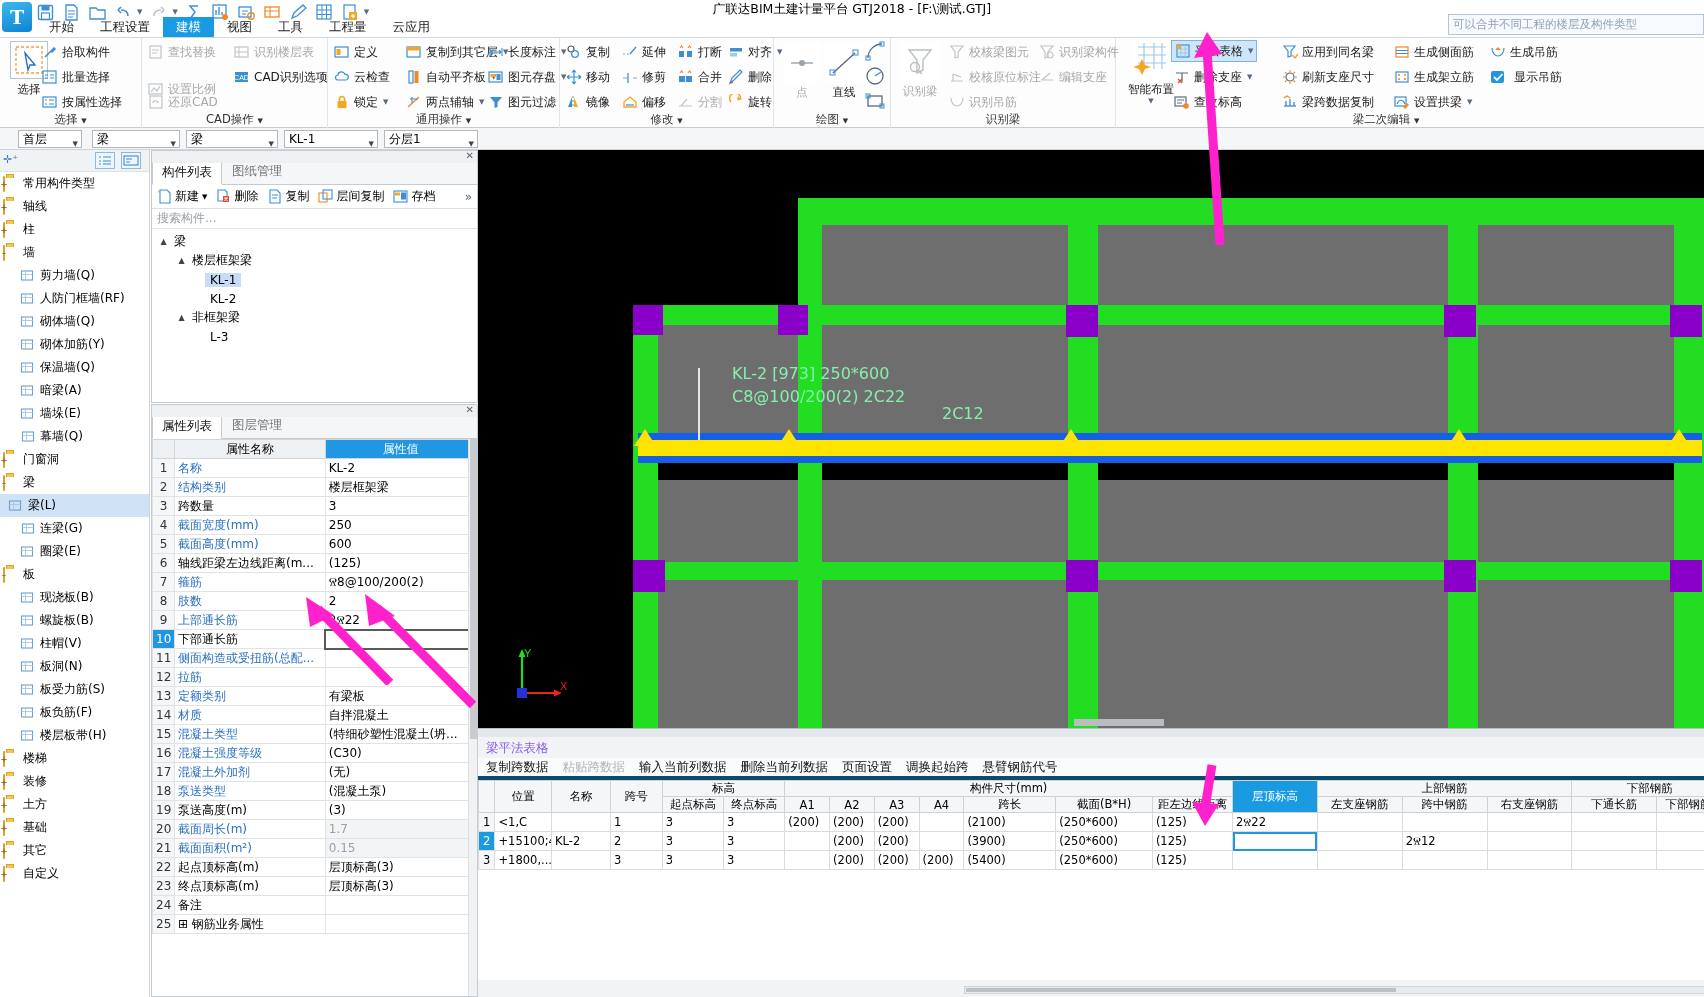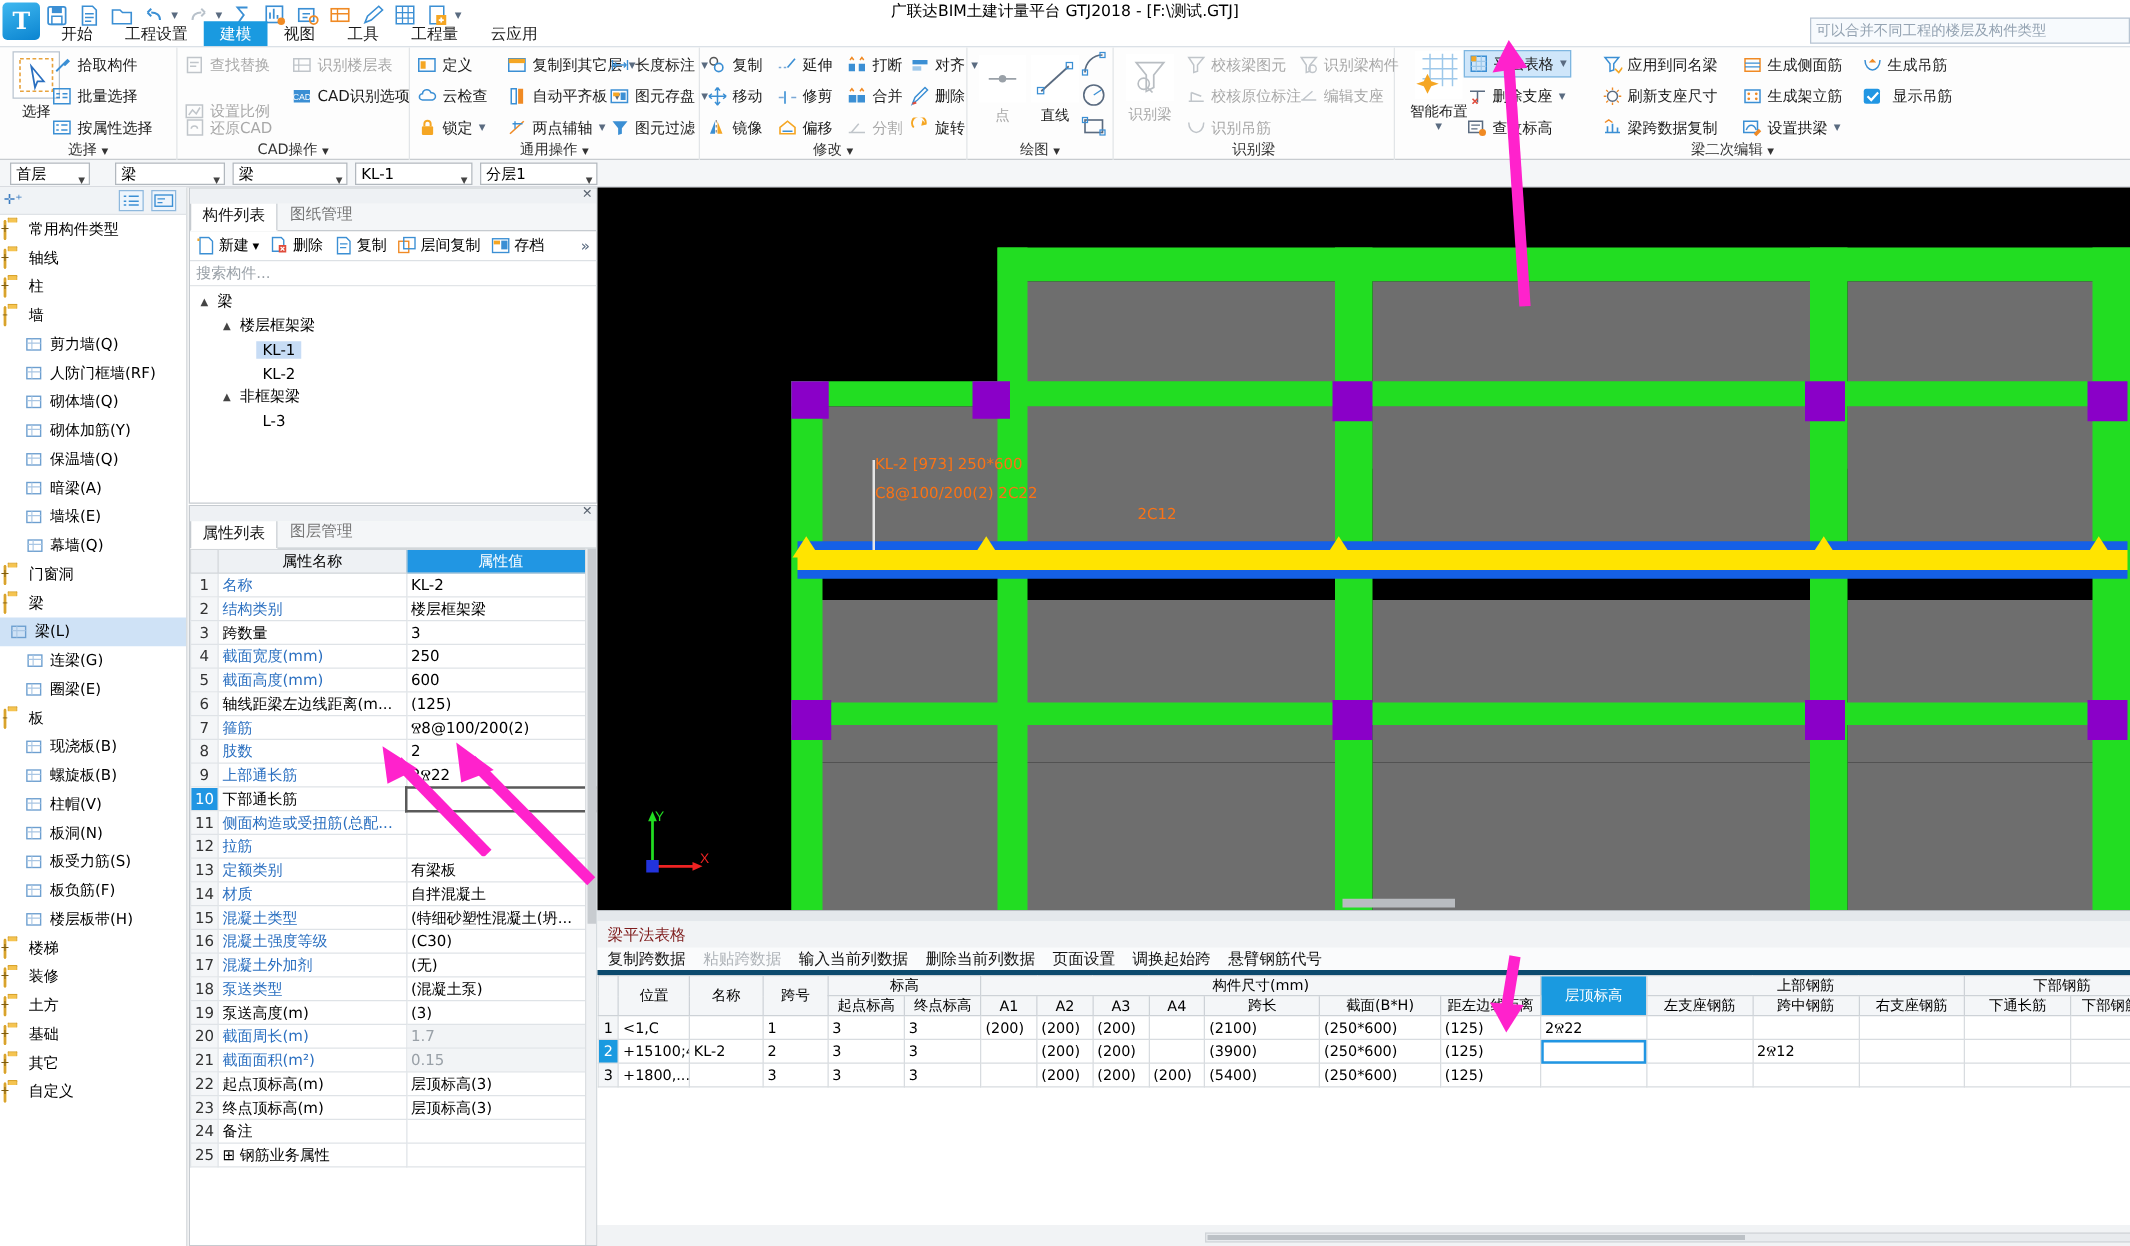--- a/index.html
+++ b/index.html
@@ -106,31 +106,31 @@
   .editcell { border:2px solid #5a5a5a !important; background:#fff; }
 
   
   .viewport { position:absolute; left:478px; top:150px; width:1226px; height:578px; background:#000; overflow:hidden;}
   .beam-h { position:absolute; background:#22dd22; }
   .beam-v { position:absolute; background:#22dd22; }
   .slab { position:absolute; background:#6e6e6e; }
   .col { position:absolute; background:#8a00c8; }
   .selbeam { position:absolute; background:#ffe400; }
   .selbeam-edge { position:absolute; background:#1560e6; }
-  .vplabel { position:absolute; color:#f97316; font-size:12px; white-space:nowrap;}
+  .vplabel { position:absolute; color:#86efac; font-size:16px; white-space:nowrap;margin-left:32px;}
   .tri { position:absolute; width:0;height:0;border-left:11px solid transparent;border-right:11px solid transparent;border-bottom:17px solid #ffe400;}
   .hbar { position:absolute; left:596px; bottom:2px; width:90px; height:7px; background:#b9bcc0; }
 
   
   .axis { position:absolute; left:40px; bottom:45px; width:60px; height:60px;}
 
   
   .bottom { position:absolute; left:478px; top:728px; width:1226px; height:269px; background:#f1f3f5; border-top:1px solid #b9bec3;}
   .bsplit { height:8px; background:#e4e8ec;}
-  .btitle { height:21px; font-size:12.5px; color:#7f1d1d; padding-left:8px; line-height:21px; background:#f1f3f5;}
+  .btitle { height:21px; font-size:12.5px; color:#8b5cf6; padding-left:8px; line-height:21px; background:#f1f3f5;}
   .bcmds { height:22px; display:flex; align-items:center; font-size:12.5px; gap:14px; padding-left:8px; background:#fafbfc; border-bottom:4px solid #0c4a6e;}
   .bcmds .c { white-space:nowrap; color:#111;}
   .bcmds .c.dis { color:#aeb3b8;}
   .btbl { border-collapse:collapse; font-size:11.5px; table-layout:fixed; background:#fff;}
   .btbl th { background:#f4f6f8; border:1px solid #cdd2d7; font-weight:normal; height:16px; padding:0 2px; }
   .btbl th.hl { background:#1a9ae0; color:#fff; }
   .btbl td { border:1px solid #d8dce0; height:19px; padding:0 3px; white-space:nowrap; overflow:hidden; background:#fff;}
   .btbl td.rh { background:#f4f6f8; text-align:center; width:14px;}
   .btbl td.rh.sel { background:#1a9ae0; color:#fff;}
   .cellsel { outline:2px solid #2196e3; outline-offset:-2px; background:#fff;}
@@ -630,21 +630,21 @@
       <span>设置拱梁</span>
       <span class="dd">▼</span>
     </div>
     <div class="glabel" style="left:140px;width:260px;"><span>梁二次编辑</span> <span style="font-size:7px">▼</span></div>
   </div>
 
   <div class="tooltipbox" style="top:-24px;right:0;">可以合并不同工程的楼层及构件类型</div>
 </div>
 
 <div class="combobar">
-  <div class="combo" style="left:8px;width:64px;">
+  <div class="combo" style="left:18px;width:64px;">
     <span>首层</span><span class="ca">▼</span>
   </div>
   <div class="combo" style="left:92px;width:88px;">
     <span>梁</span><span class="ca">▼</span>
   </div>
   <div class="combo" style="left:186px;width:92px;">
     <span>梁</span><span class="ca">▼</span>
   </div>
   <div class="combo" style="left:284px;width:94px;">
     <span>KL-1</span><span class="ca">▼</span>

